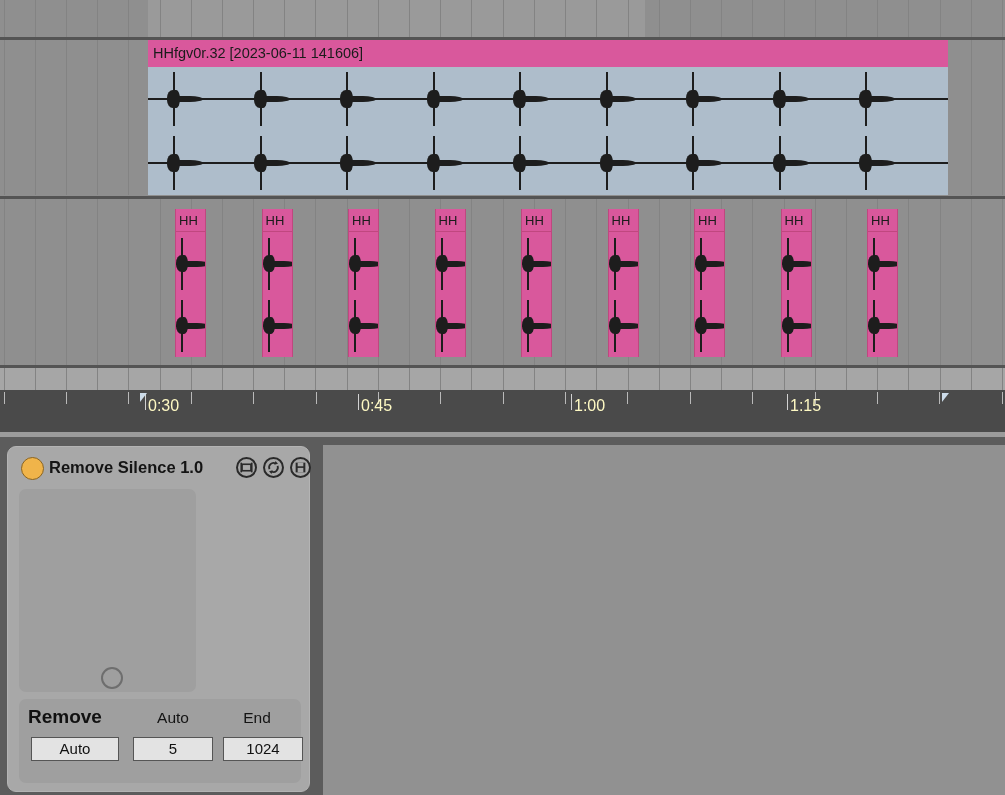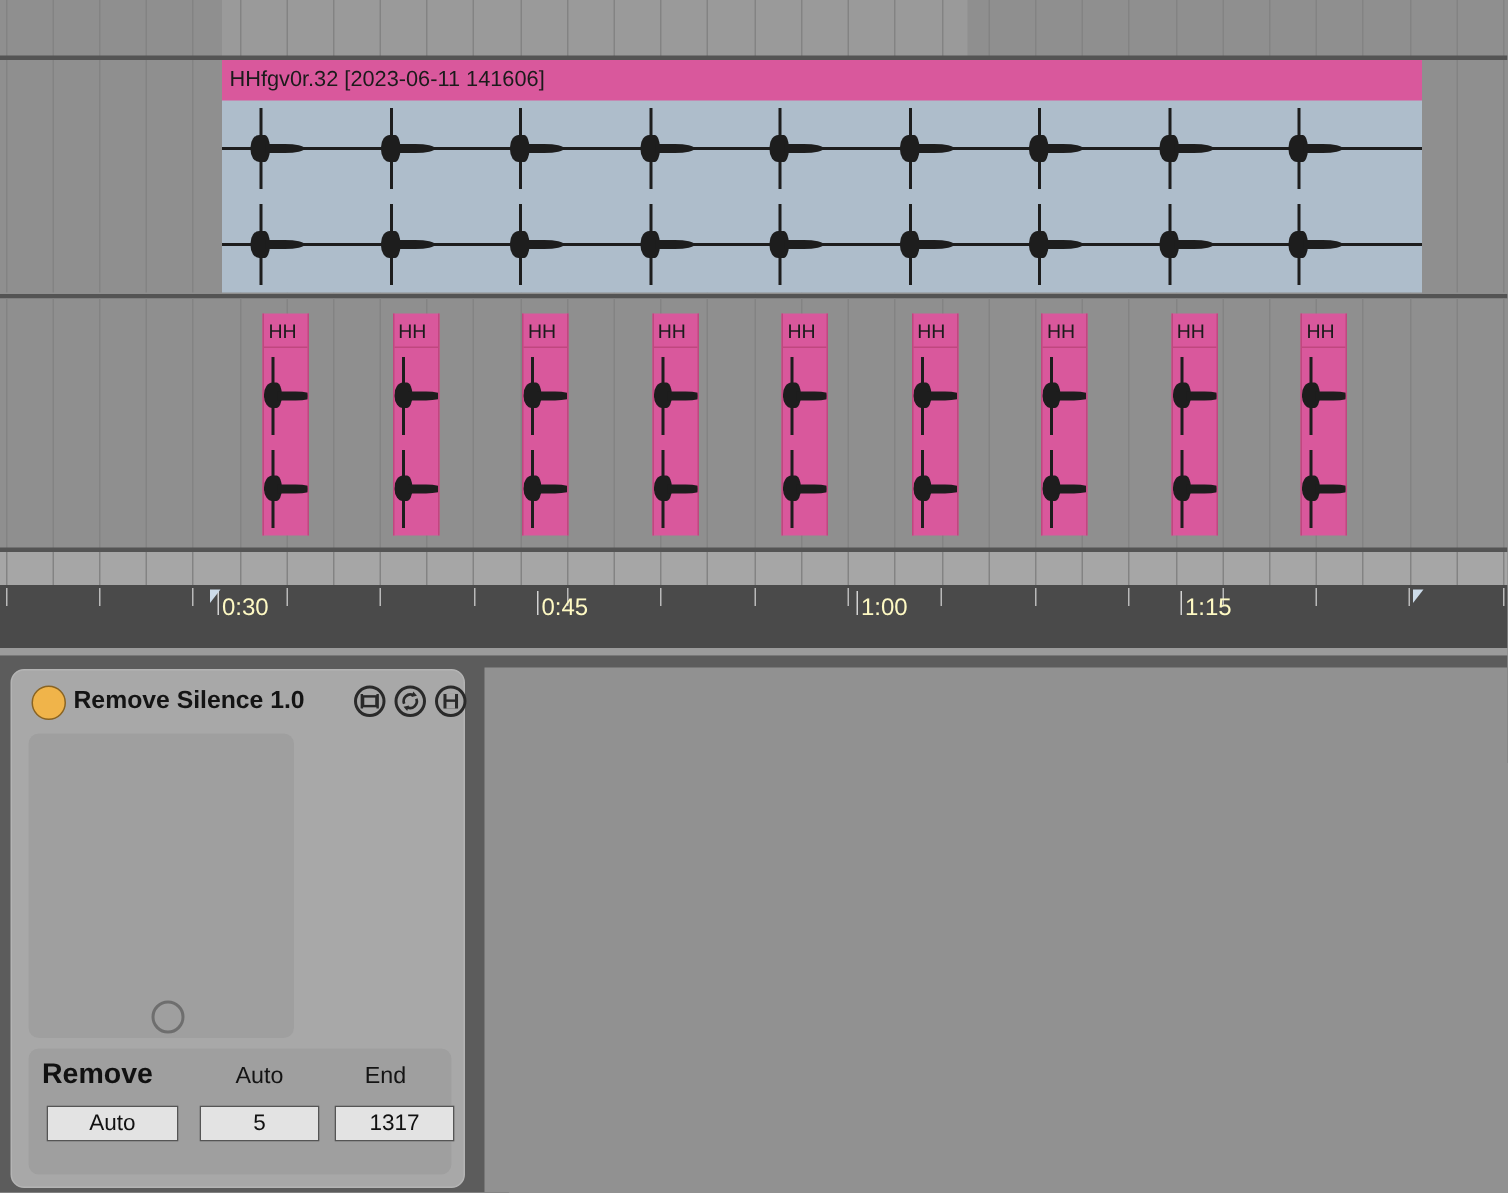--- a/index.html
+++ b/index.html
@@ -708,18 +708,18 @@
         <div id="dev-toggle"></div>
       </div>
 
 
       <div id="panel-pad">
         <div id="pad-title">Remove</div>
         <div class="pad-lbl" id="lbl-start">Auto</div>
         <div class="pad-lbl" id="lbl-end">End</div>
         <div class="pad-field" id="fld-auto">Auto</div>
         <div class="pad-field" id="fld-start">5</div>
-        <div class="pad-field" id="fld-end">1317</div>
+        <div class="pad-field" id="fld-end">1024</div>
       </div>
     </div>
 
   </div>
 </div>
 
 </body></html>

